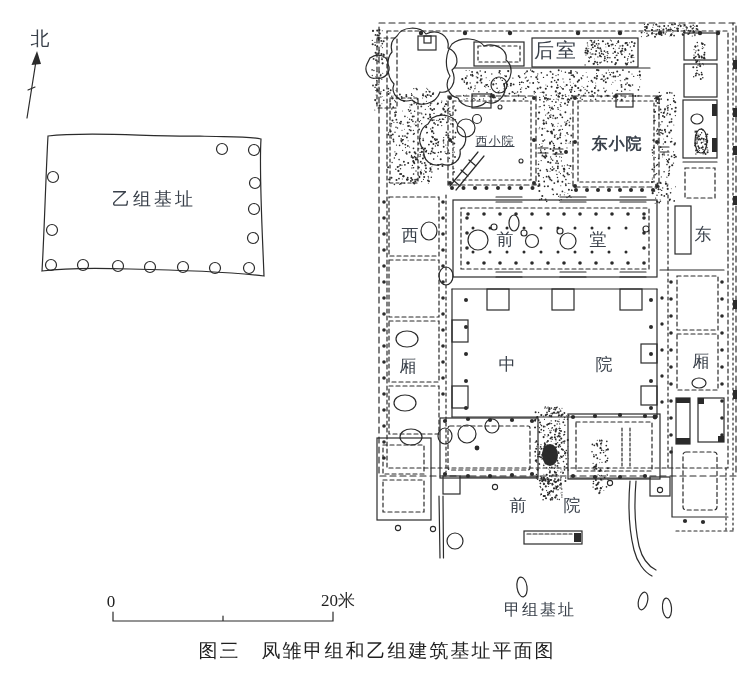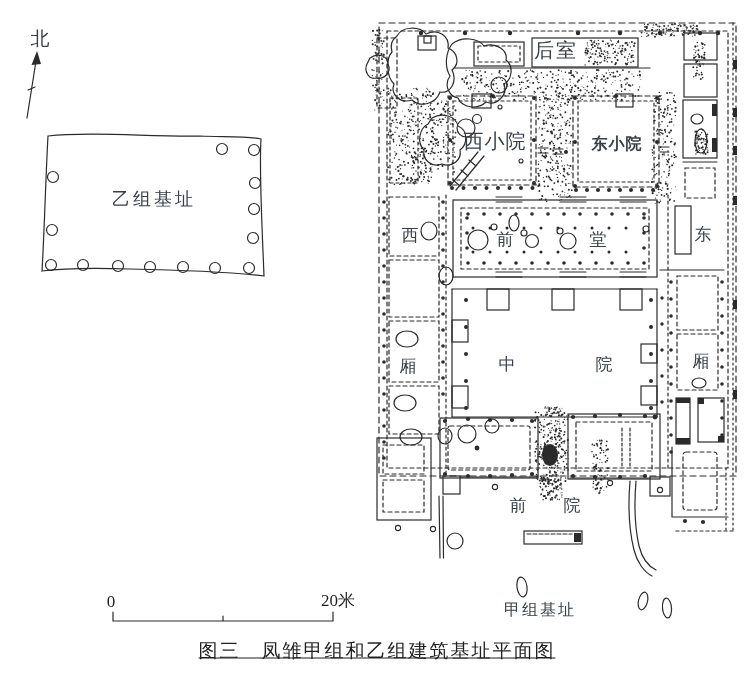--- a/index.html
+++ b/index.html
@@ -4,21 +4,21 @@
 <style>
   :root{ --ink:#2b2b2b; --label:#39404a; --caption:#1f1f1f; --bg:#ffffff; }
   html,body{margin:0;padding:0;background:var(--bg);}
   .stage{position:relative;width:752px;height:675px;background:var(--bg);overflow:hidden;
          font-family:"Liberation Serif","DejaVu Serif",serif;}
   .stage svg{position:absolute;left:0;top:0;}
   .ln{fill:none;stroke:var(--ink);stroke-width:1.2;stroke-linecap:round;}
   .fl{fill:var(--ink);stroke:none;}
   .lbl{position:absolute;transform:translate(-50%,-50%);color:var(--label);
        white-space:nowrap;line-height:1;}
-  .cap{color:var(--caption);text-decoration:underline;}
+  .cap{color:var(--caption);}
   .num{color:var(--caption);}
 </style>
 </head>
 <body>
 
 <div class="stage">
 
 <svg id="plan-svg" width="752" height="675" viewBox="0 0 752 675">
 
   <g>
@@ -2554,21 +2554,21 @@
       <circle cx="610" cy="483" r="2.6" fill="#fff" stroke="#2b2b2b" stroke-width="1.1"></circle>
       <circle cx="660" cy="490" r="2.6" fill="#fff" stroke="#2b2b2b" stroke-width="1.1"></circle>
       <circle cx="398" cy="528" r="2.6" fill="#fff" stroke="#2b2b2b" stroke-width="1.1"></circle>
       <circle cx="433" cy="529" r="2.6" fill="#fff" stroke="#2b2b2b" stroke-width="1.1"></circle>
     </svg>
 
   <div class="lbl" style="left:40px;top:38px;font-size:19px;">北</div>
   <div class="lbl" style="left:154px;top:199px;font-size:18px;letter-spacing:3px;">乙组基址</div>
 
   <div class="lbl" style="left:556px;top:50px;font-size:20px;letter-spacing:2px;">后室</div>
-  <div class="lbl" style="left:495px;top:141px;font-size:20px;letter-spacing:1px;">西小院</div>
+  <div class="lbl" style="left:495px;top:141px;font-size:12px;letter-spacing:1px;text-decoration:underline;">西小院</div>
   <div class="lbl" style="left:617px;top:144px;font-size:16px;letter-spacing:1px;font-weight:bold;">东小院</div>
   <div class="lbl" style="left:410px;top:235px;font-size:17px;">西</div>
   <div class="lbl" style="left:505px;top:239px;font-size:17px;">前</div>
   <div class="lbl" style="left:598px;top:239px;font-size:17px;">堂</div>
   <div class="lbl" style="left:703px;top:234px;font-size:17px;">东</div>
   <div class="lbl" style="left:408px;top:366px;font-size:17px;">厢</div>
   <div class="lbl" style="left:507px;top:364px;font-size:17px;">中</div>
   <div class="lbl" style="left:604px;top:364px;font-size:17px;">院</div>
   <div class="lbl" style="left:701px;top:361px;font-size:17px;">厢</div>
   <div class="lbl" style="left:518px;top:505px;font-size:17px;">前</div>

